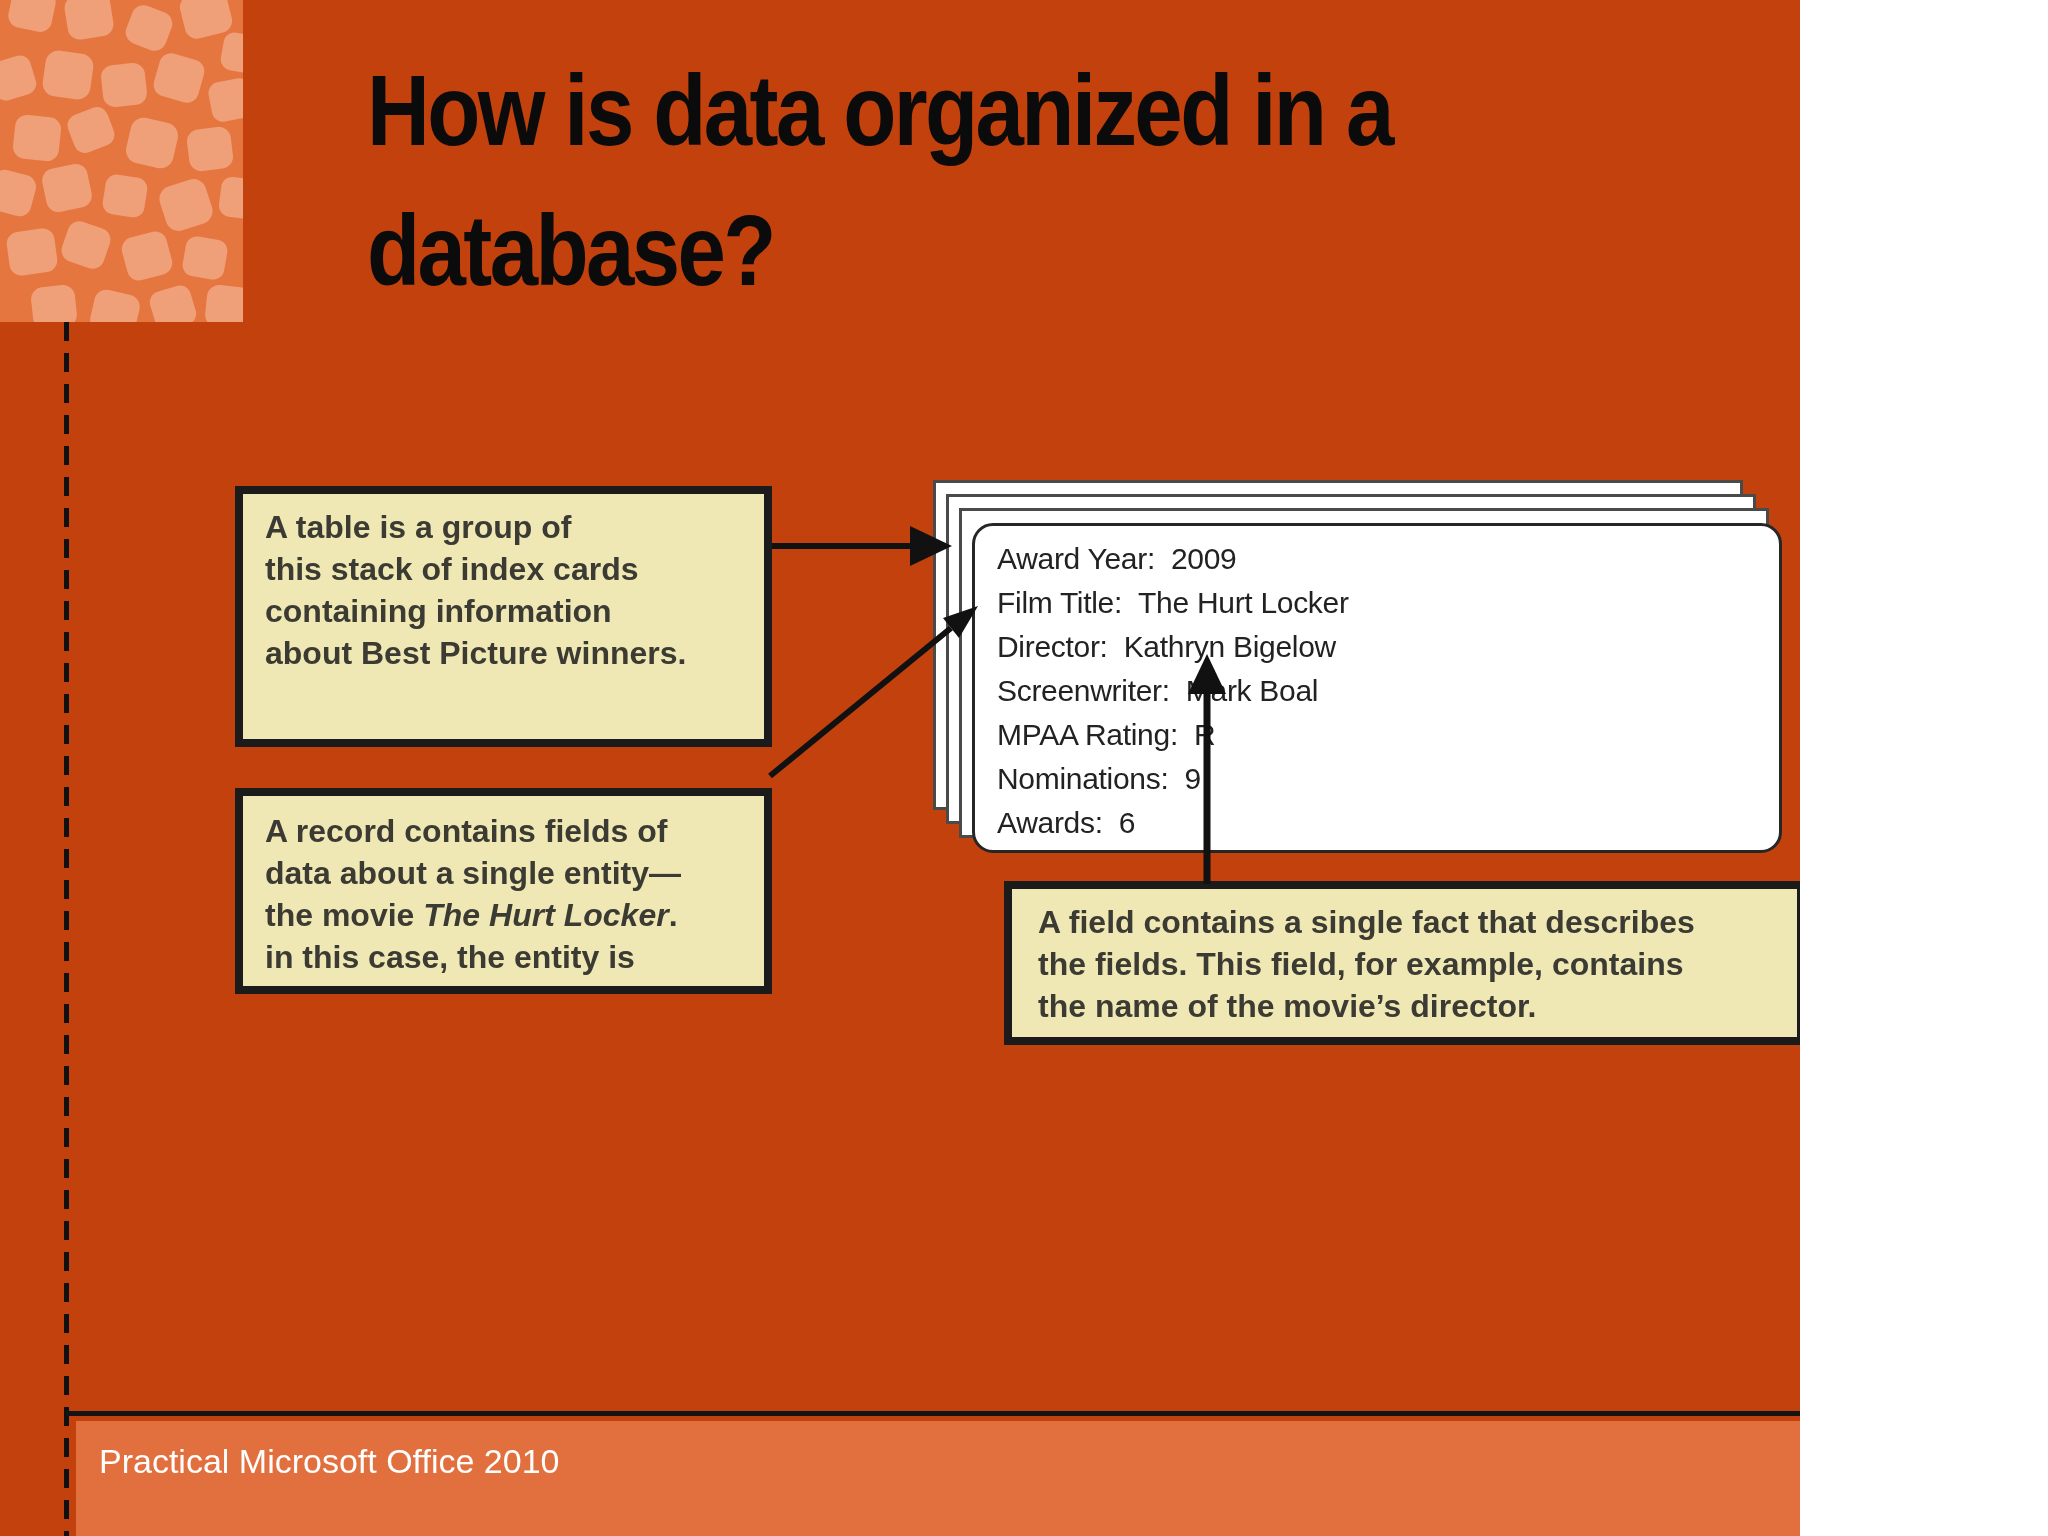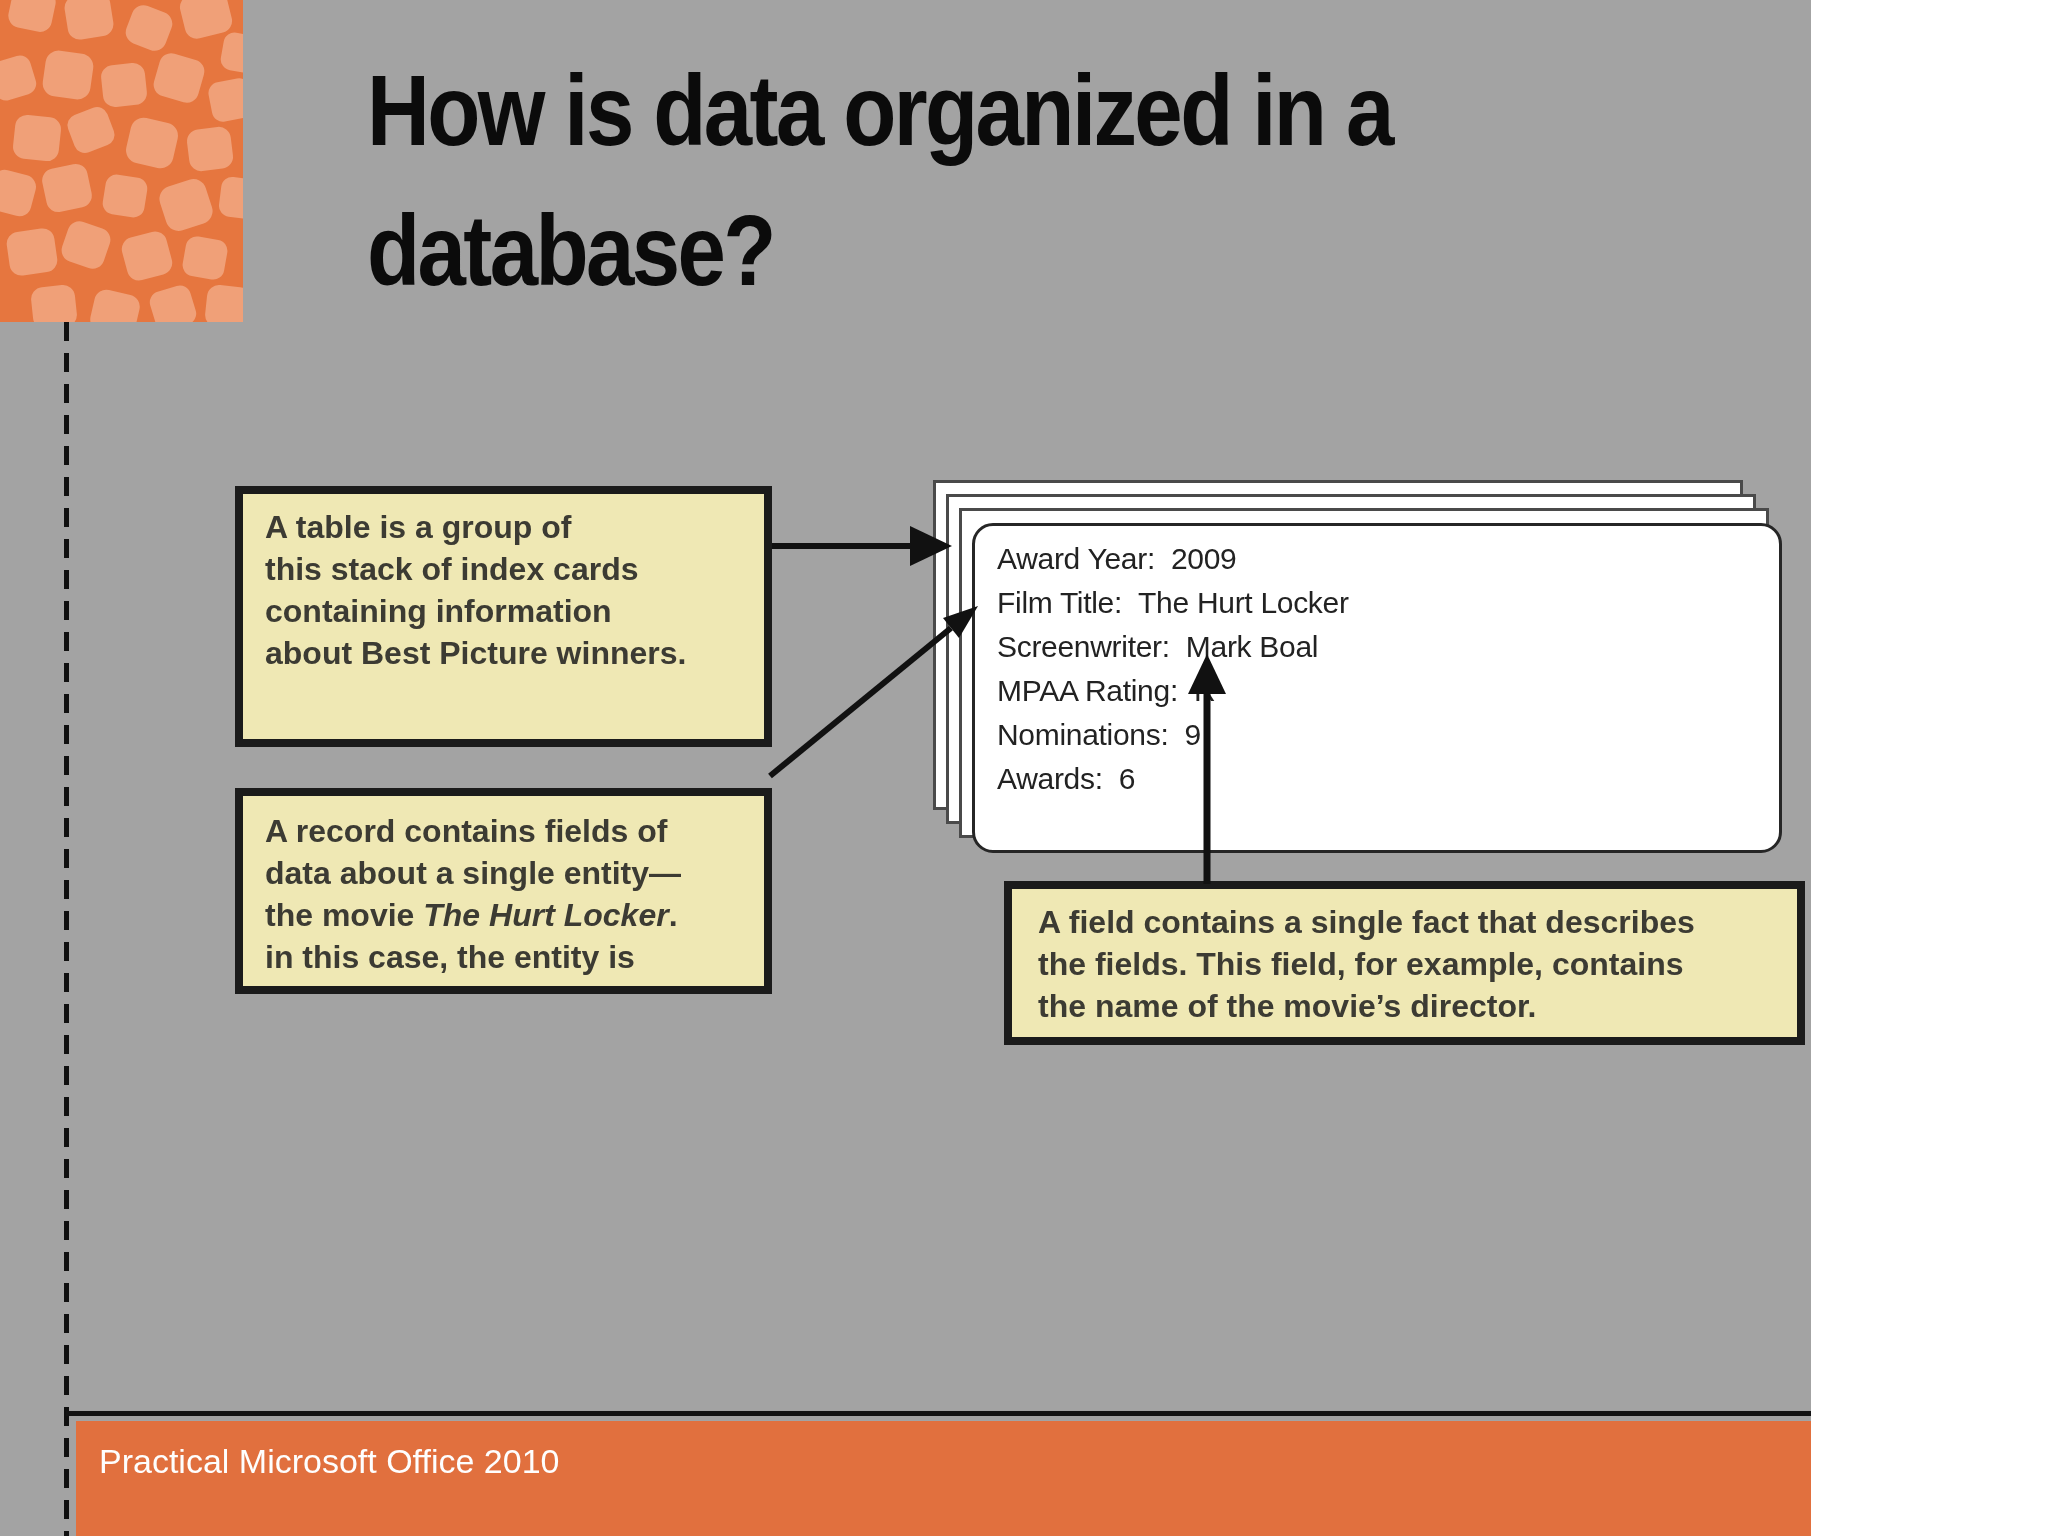--- a/index.html
+++ b/index.html
@@ -3,21 +3,21 @@
 <meta charset="utf-8">
 <style>
   html,body{margin:0;padding:0;}
   body{
     width:2048px;height:1536px;
     font-family:"Liberation Sans",sans-serif;
     background:#ffffff;
   }
   .slide{
     position:relative;width:1800px;height:1536px;
-    background:#a3a3a3;overflow:hidden;padding-left:11px;
+    background:#c2410c;overflow:hidden;
   }
 
   
   .corner-pattern{
     position:absolute;left:0;top:0;width:243px;height:322px;
     background:#e6763f;overflow:hidden;
   }
 
   
   .margin-dash{
@@ -154,20 +154,21 @@
   </div>
 
   <div>
     <div class="card c1"></div>
     <div class="card c2"></div>
     <div class="card c3"></div>
     <div class="card front">
       <div class="card-fields">
         <div><span>Award Year:</span><span class="field-value">2009</span></div>
         <div><span>Film Title:</span><span class="field-value">The Hurt Locker</span></div>
+        <div><span>Director:</span><span class="field-value">Kathryn Bigelow</span></div>
         <div><span>Screenwriter:</span><span class="field-value">Mark Boal</span></div>
         <div><span>MPAA Rating:</span><span class="field-value">R</span></div>
         <div><span>Nominations:</span><span class="field-value">9</span></div>
         <div><span>Awards:</span><span class="field-value">6</span></div>
       </div>
     </div>
   </div>
 
   <svg class="arrows">
     <g>

